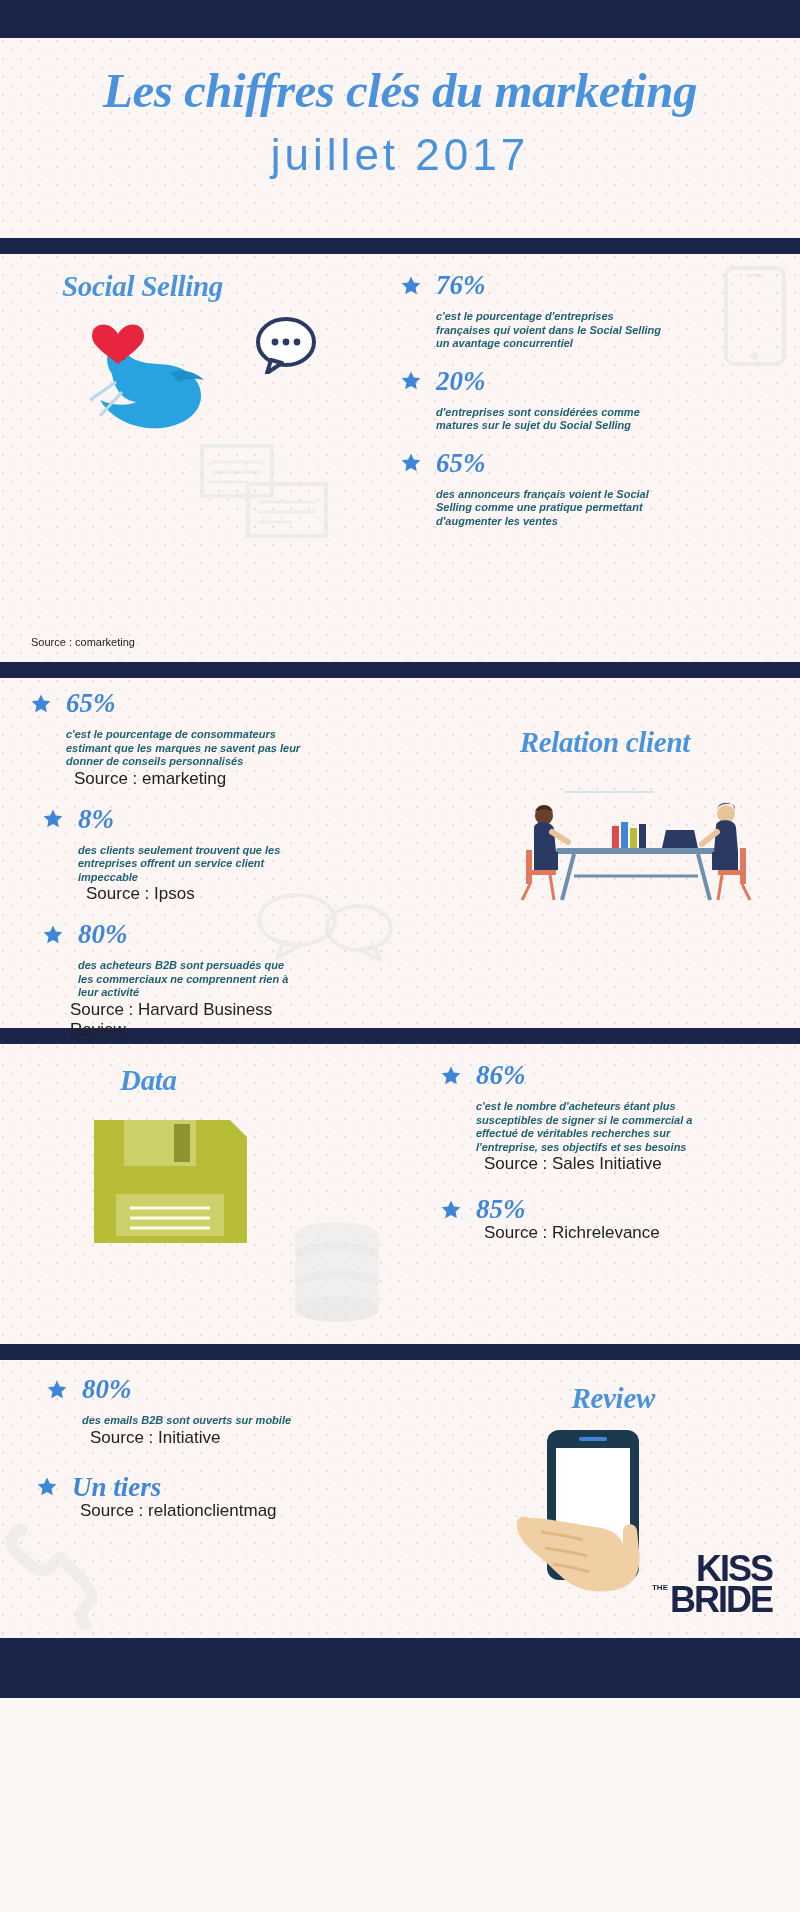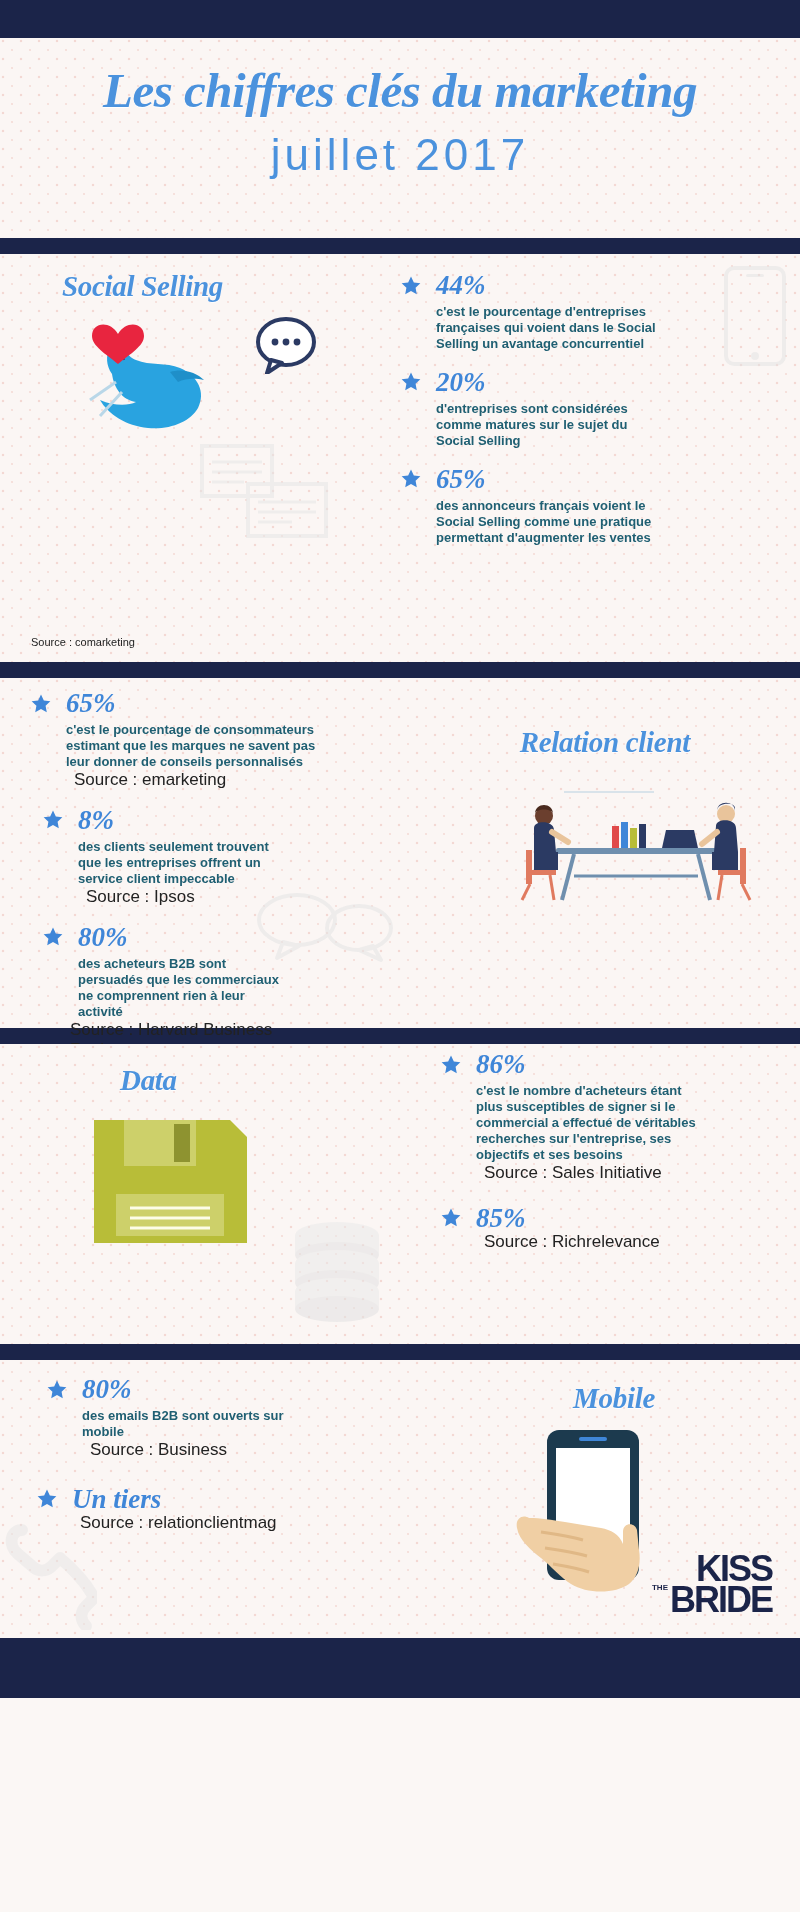--- a/index.html
+++ b/index.html
@@ -101,26 +101,27 @@
     font-style: italic;
     font-weight: bold;
     font-size: 27px;
     color: #3f86d8;
     line-height: 1;
     letter-spacing: 0px;
   }
 
   .stat-text {
     margin-left: 36px;
-    margin-top: 5px;
-    font-size: 13px;
+    margin-top: 11px;
+    font-size: 11px;
     font-weight: bold;
     line-height: 1.23;
     color: #1f5f72;
     max-width: 225px;
+    font-style: italic;
   }
 
   .stat-source {
     margin-left: 44px;
     font-size: 17px;
     font-weight: normal;
     color: #222222;
   }
 
   .sec-source {
@@ -145,21 +146,21 @@
   
   .sec2 { height: 350px; }
   .sec2 .left { position: absolute; left: 0; top: 12px; width: 320px; }
   .sec2 .sec-heading { position: absolute; right: 110px; top: 48px; }
   .sec2 .scene { position: absolute; right: 36px; top: 110px; width: 260px; height: 120px; }
   .sec2 .ghost-bubbles { position: absolute; left: 255px; top: 210px; width: 140px; height: 75px; opacity: .6; }
 
   
   .sec3 { height: 300px; }
   .sec3 .sec-heading { position: absolute; left: 120px; top: 20px; text-align: center; }
-  .sec3 .right { position: absolute; left: 440px; top: 7px; width: 310px; }
+  .sec3 .right { position: absolute; left: 440px; top: 18px; width: 310px; }
   .floppy { position: absolute; left: 88px; top: 70px; width: 165px; height: 135px; }
   .ghost-db { position: absolute; left: 285px; top: 175px; width: 105px; height: 105px; opacity: .55; }
 
   
   .sec4 { height: 278px; }
   .sec4 .left { position: absolute; left: 0; top: 16px; width: 340px; }
   .sec4 .sec-heading { position: absolute; right: 145px; top: 22px; }
   .phone-hand { position: absolute; right: 120px; top: 62px; width: 175px; height: 175px; }
   .ghost-phoneicon { position: absolute; left: 2px; top: 160px; width: 95px; height: 110px; opacity: .5; }
   .logo { position: absolute; right: 28px; bottom: 22px; text-align: right; line-height: .86; }
@@ -243,21 +244,21 @@
 
     <div class="right">
 
       <div class="stat">
         <div class="stat-head">
           <span class="star">
             <svg viewBox="0 0 24 24">
                 <path fill="currentColor" d="M12 1.6l3.1 6.5 7.1.9-5.2 4.9 1.3 7-6.3-3.4-6.3 3.4 1.3-7L1.8 9l7.1-.9z"></path>
               </svg>
           </span>
-          <span class="stat-value">44%</span>
+          <span class="stat-value">76%</span>
         </div>
         <div class="stat-text">c'est le pourcentage d'entreprises françaises qui voient dans le Social Selling un avantage concurrentiel</div>
       </div>
 
       <div class="stat">
         <div class="stat-head">
           <span class="star">
             <svg viewBox="0 0 24 24">
                 <path fill="currentColor" d="M12 1.6l3.1 6.5 7.1.9-5.2 4.9 1.3 7-6.3-3.4-6.3 3.4 1.3-7L1.8 9l7.1-.9z"></path>
               </svg>
@@ -445,21 +446,21 @@
         <div class="stat-source">Source : Richrelevance</div>
       </div>
 
     </div>
   </div>
 
   <div class="band-dark divider"></div>
 
   <div class="section sec4 dotted">
 
-    <div class="sec-heading">Mobile</div>
+    <div class="sec-heading">Review</div>
 
     <div class="ghost-phoneicon">
       <svg viewBox="0 0 95 110">
         <path d="M20 10 C8 10 6 26 16 34 L30 46 C36 52 44 52 50 46 L58 38 C72 50 84 62 92 78 L84 86 C78 92 78 100 84 106" fill="none" stroke="#e6e6e6" stroke-width="12" stroke-linecap="round" stroke-linejoin="round"></path>
       </svg>
     </div>
 
     <div class="phone-hand">
       <svg viewBox="0 0 175 175">
 
@@ -480,21 +481,21 @@
       <div class="stat" style="margin-left:46px;">
         <div class="stat-head">
           <span class="star">
             <svg viewBox="0 0 24 24">
                 <path fill="currentColor" d="M12 1.6l3.1 6.5 7.1.9-5.2 4.9 1.3 7-6.3-3.4-6.3 3.4 1.3-7L1.8 9l7.1-.9z"></path>
               </svg>
           </span>
           <span class="stat-value">80%</span>
         </div>
         <div class="stat-text" style="max-width:230px;">des emails B2B sont ouverts sur mobile</div>
-        <div class="stat-source">Source : Business</div>
+        <div class="stat-source">Source : Initiative</div>
       </div>
 
       <div class="stat" style="margin-left:36px;margin-top:26px;">
         <div class="stat-head">
           <span class="star">
             <svg viewBox="0 0 24 24">
                 <path fill="currentColor" d="M12 1.6l3.1 6.5 7.1.9-5.2 4.9 1.3 7-6.3-3.4-6.3 3.4 1.3-7L1.8 9l7.1-.9z"></path>
               </svg>
           </span>
           <span class="stat-value">Un tiers</span>

